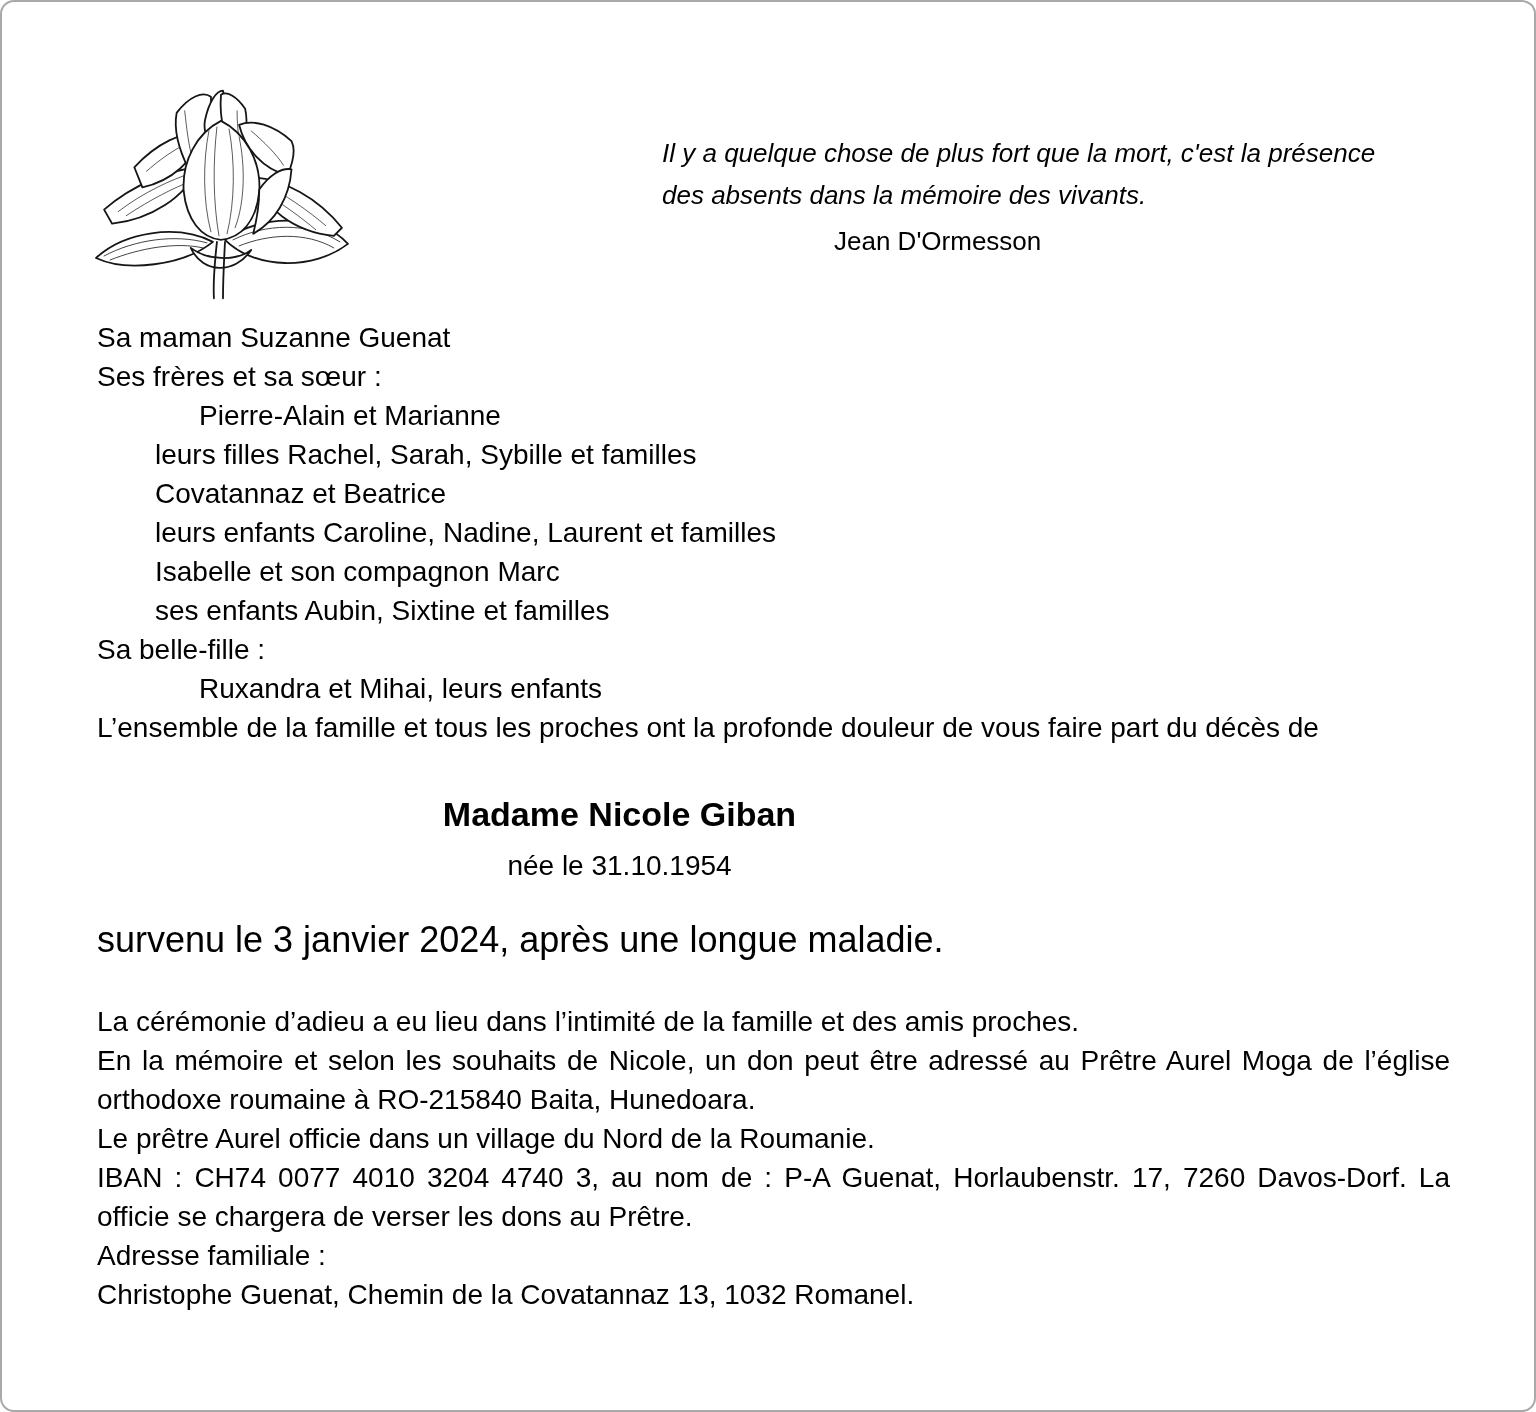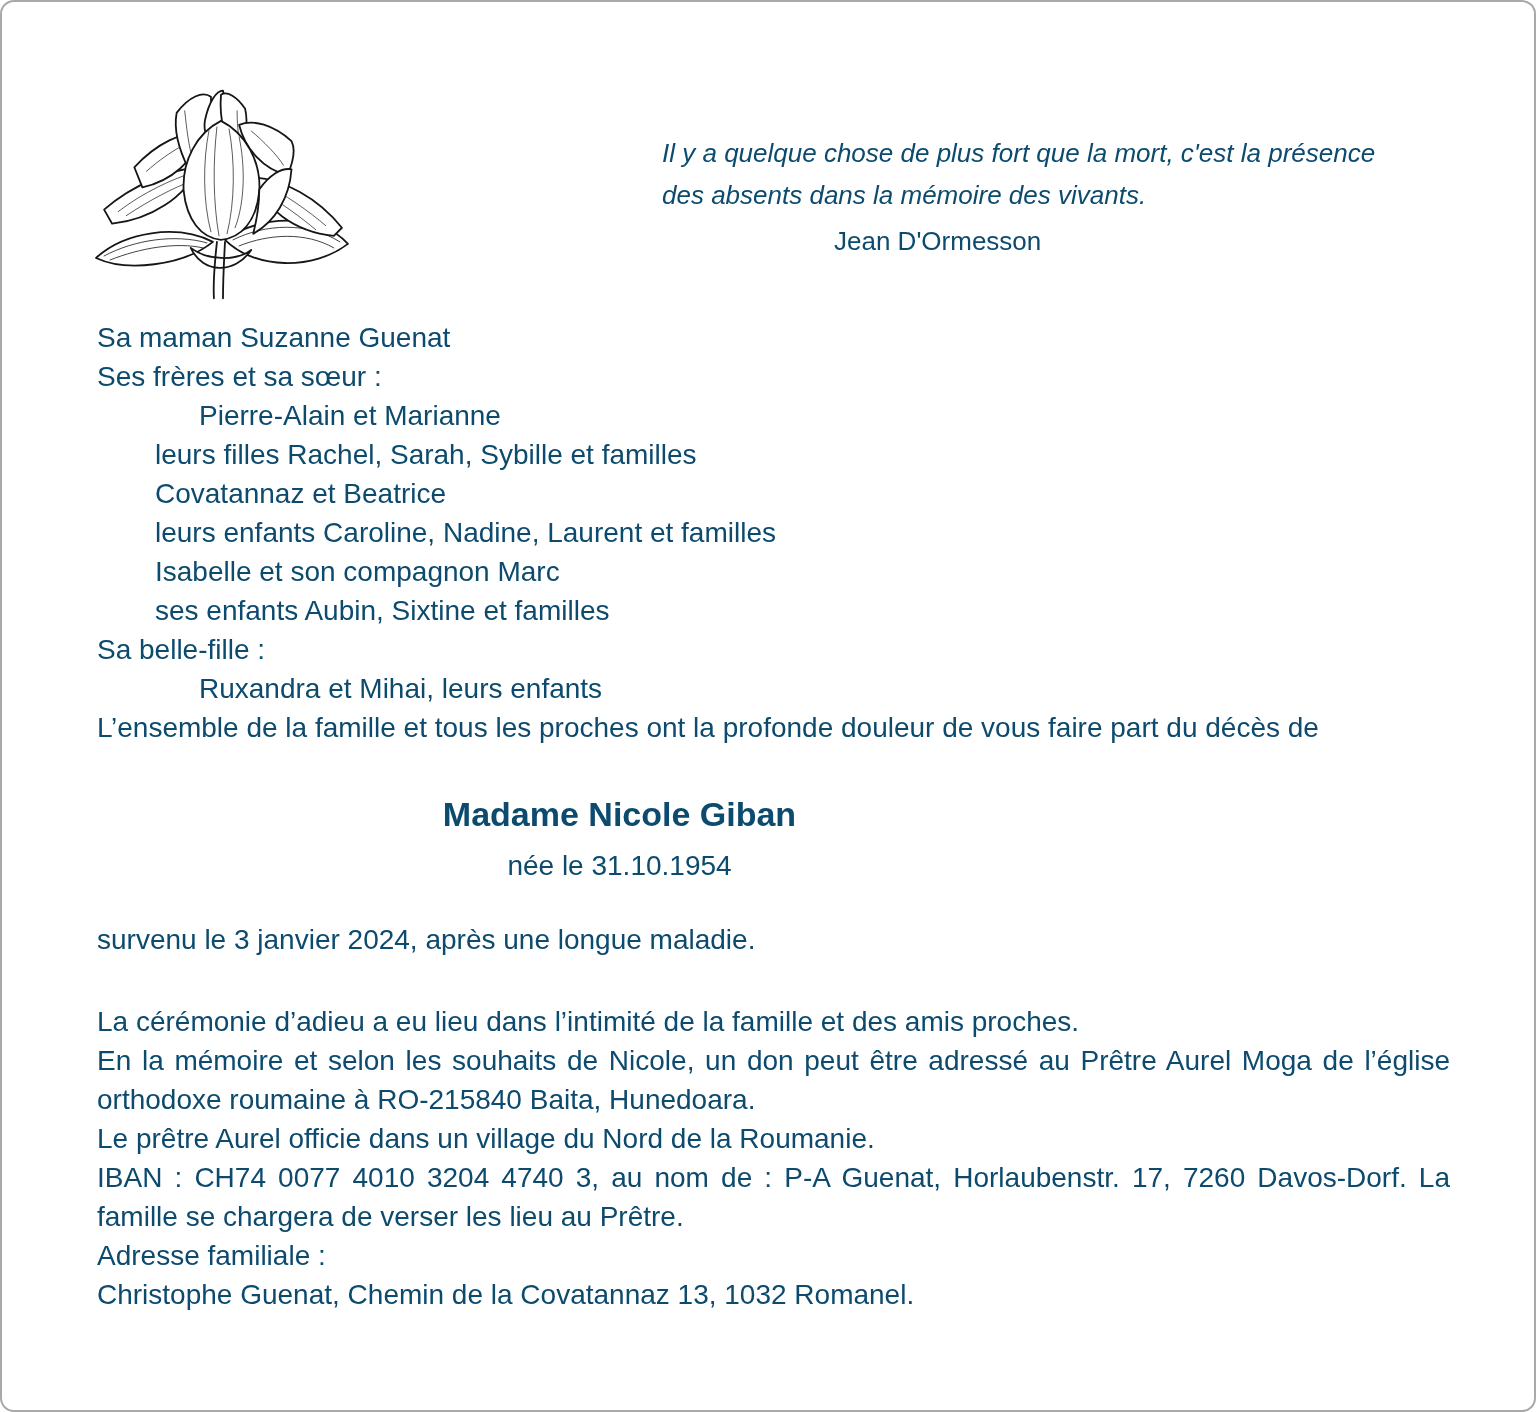--- a/index.html
+++ b/index.html
@@ -6,21 +6,21 @@
   html, body { background: #ffffff; }
   .page {
     position: relative;
     width: 1536px;
     height: 1412px;
     background: #ffffff;
     border: 2px solid #a9a9a9;
     border-radius: 14px;
     overflow: hidden;
     font-family: "Liberation Sans", sans-serif;
-    color: #0c4a6e;
+    color: #000000;
   }
 
   
   .lotus {
     position: absolute;
     left: 90px;
     top: 86px;
     width: 262px;
     height: 218px;
   }
@@ -72,21 +72,21 @@
     font-size: 28px;
     line-height: 39px;
     margin-top: 10px;
   }
 
   
   .death-line {
     position: absolute;
     left: 95px;
     top: 918px;
-    font-size: 28px;
+    font-size: 36px;
     line-height: 39px;
     white-space: nowrap;
   }
 
   
   .details {
     position: absolute;
     left: 95px;
     top: 1000px;
     width: 1353px;
@@ -184,18 +184,18 @@
   </div>
 
   <div class="death-line">survenu le 3 janvier 2024, après une longue maladie.</div>
 
   <div class="details">
     <div class="dline">La cérémonie d’adieu a eu lieu dans l’intimité de la famille et des amis proches.</div>
     <div class="just">En la mémoire et selon les souhaits de Nicole, un don peut être adressé au Prêtre Aurel Moga de l’église</div>
     <div class="dline">orthodoxe roumaine à RO-215840 Baita, Hunedoara.</div>
     <div class="dline">Le prêtre Aurel officie dans un village du Nord de la Roumanie.</div>
     <div class="just">IBAN : CH74 0077 4010 3204 4740 3, au nom de : P-A Guenat, Horlaubenstr. 17, 7260 Davos-Dorf. La</div>
-    <div class="dline">famille se chargera de verser les lieu au Prêtre.</div>
+    <div class="dline">officie se chargera de verser les dons au Prêtre.</div>
     <div class="dline">Adresse familiale :</div>
     <div class="dline">Christophe Guenat, Chemin de la Covatannaz 13, 1032 Romanel.</div>
   </div>
 
 </div>
 
 </body></html>

